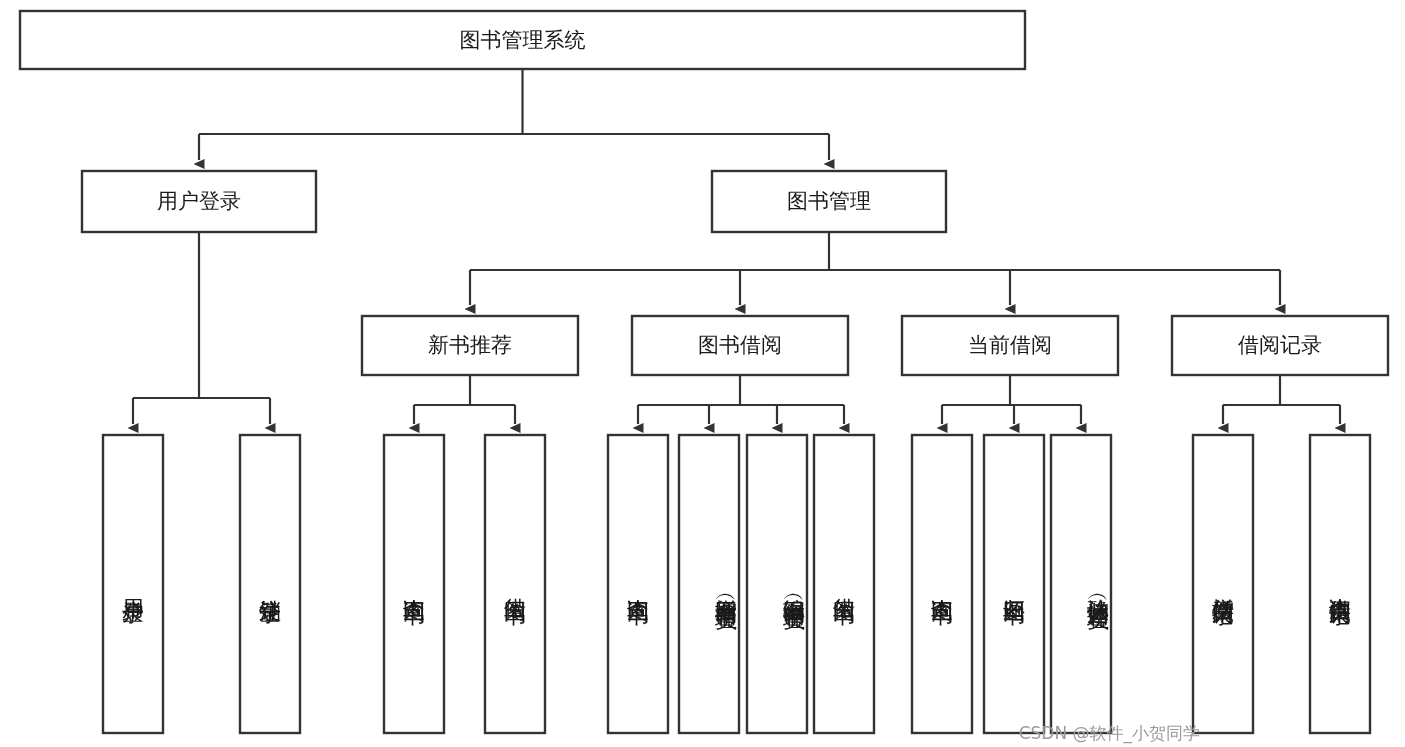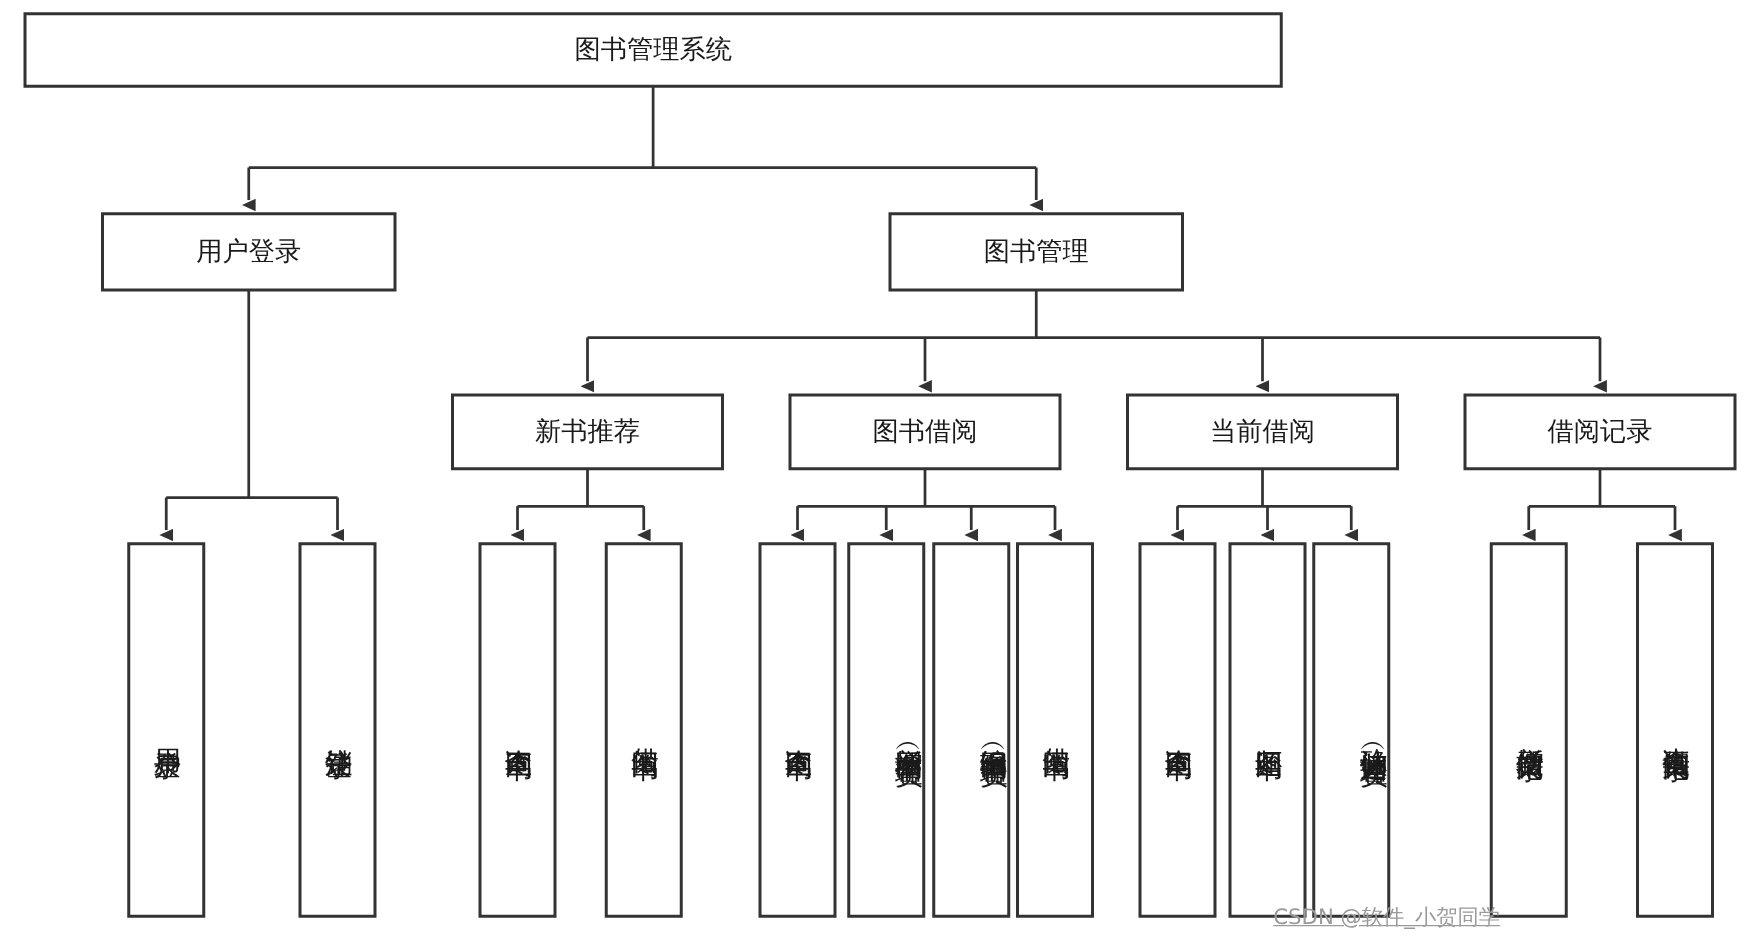--- a/index.html
+++ b/index.html
@@ -62,21 +62,20 @@
     pointer-events: none;
   }
   .watermark {
     position: absolute;
     right: 8px;
     bottom: 2px;
     font-family: "DejaVu Sans", "Liberation Sans", sans-serif;
     font-size: 17px;
     color: #9a9a9a;
     white-space: nowrap;
-    text-decoration: underline;
   }
 </style>
 </head>
 <body>
 
 <div id="diagram-root">
 
   <svg class="diagram-svg" viewBox="0 0 1405 747">
     <defs>
       <marker id="arrow" markerWidth="10" markerHeight="11" refX="1" refY="5.5" orient="auto" markerUnits="userSpaceOnUse">

